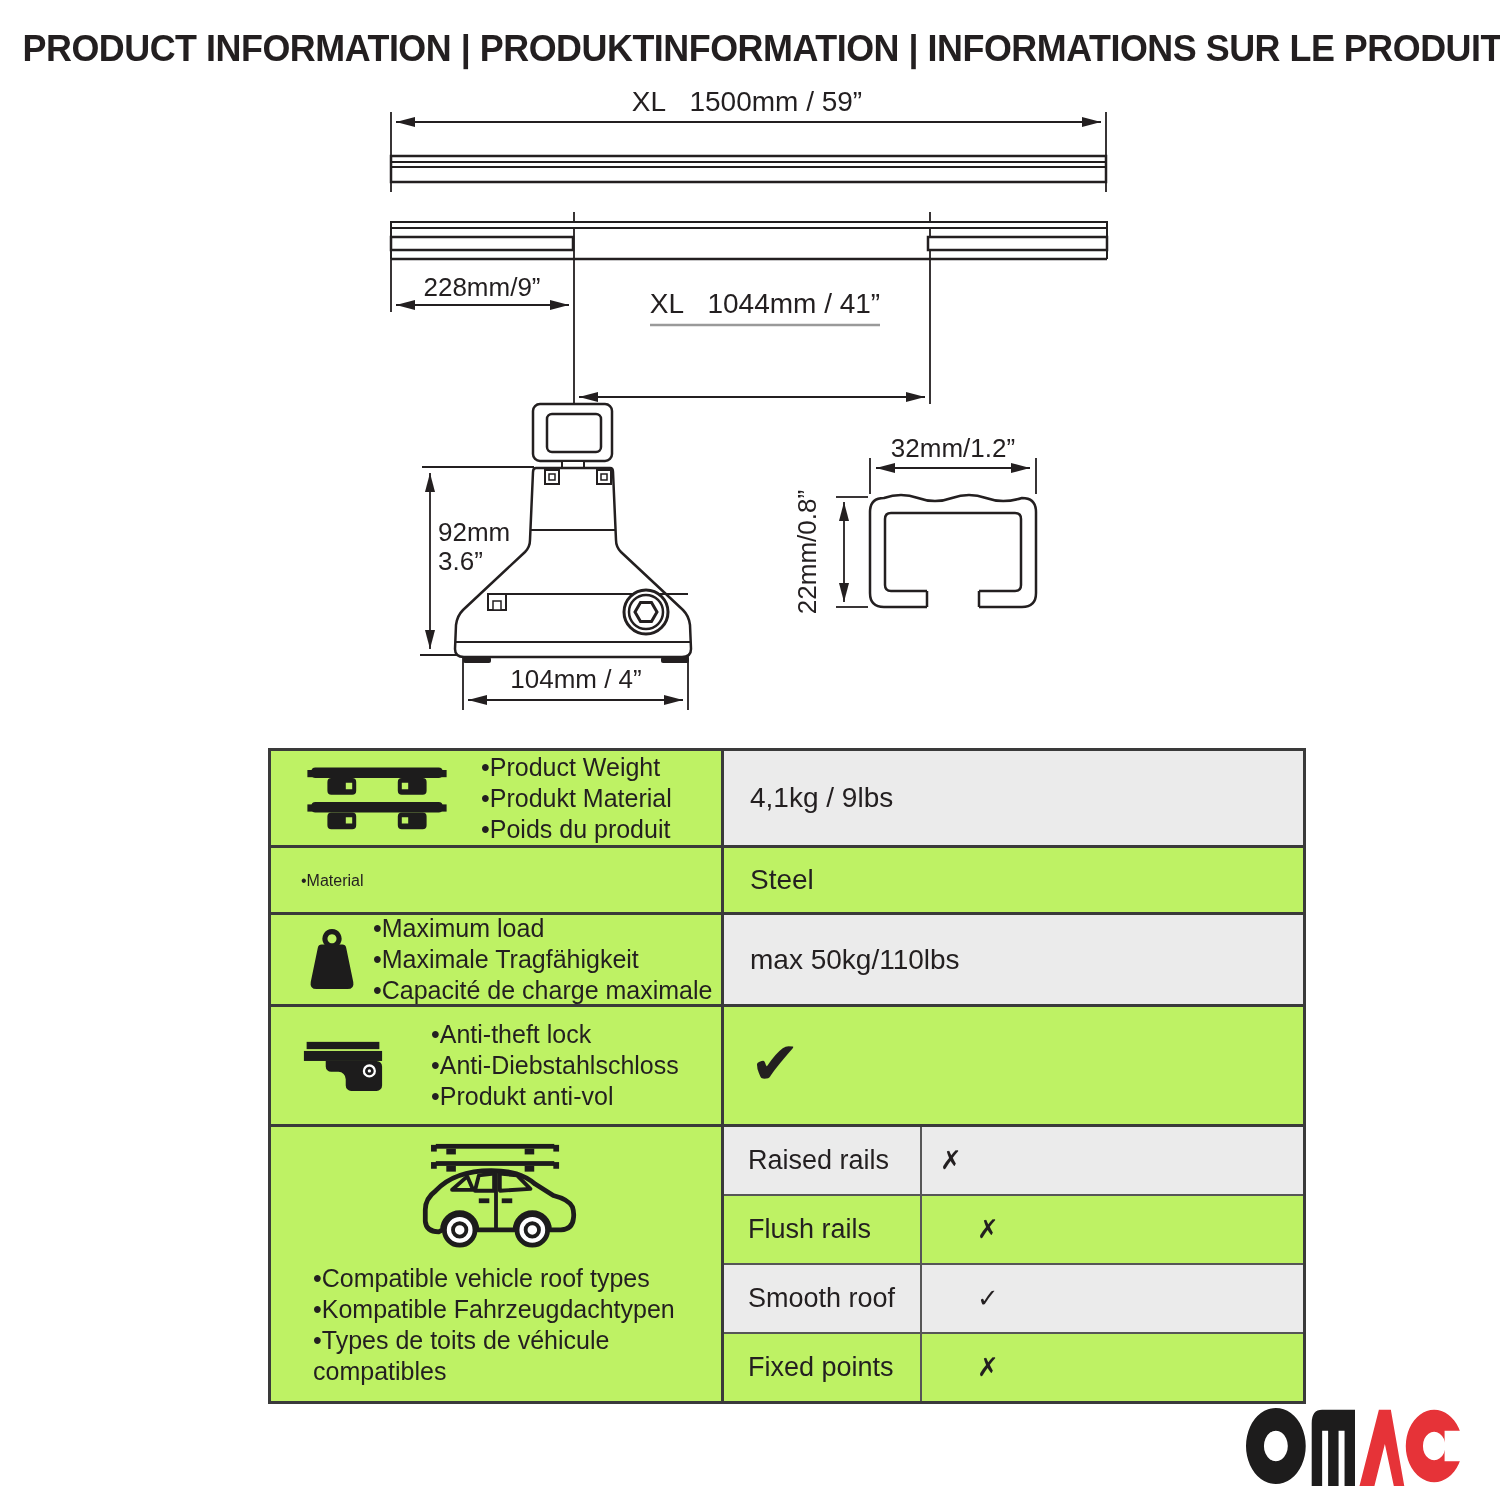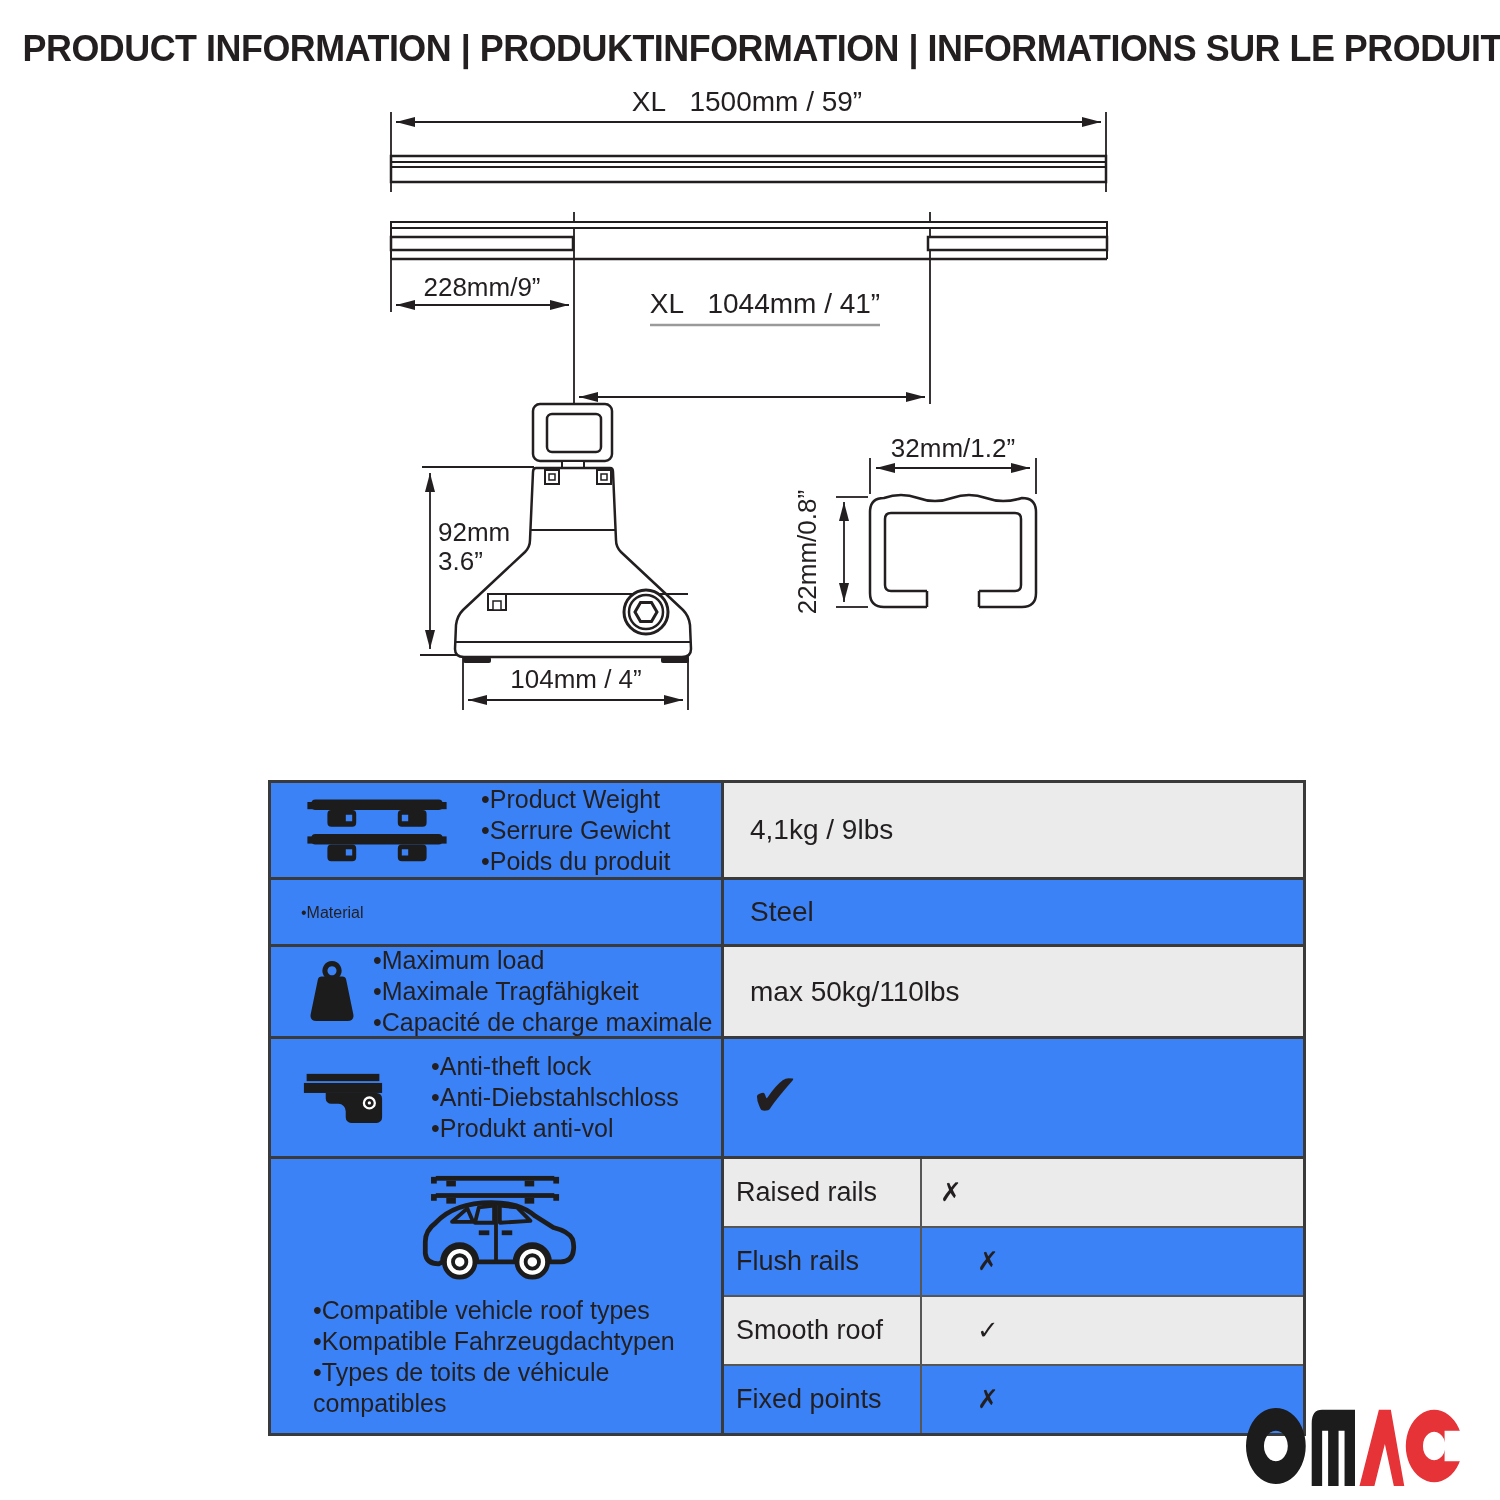--- a/index.html
+++ b/index.html
@@ -23,40 +23,39 @@
   }
   .diagram { position: absolute; top: 85px; left: 0; }
   .dim-text { font-family: "Liberation Sans", sans-serif; font-size: 26px; fill: #231f20; }
   .dim-text-lg { font-family: "Liberation Sans", sans-serif; font-size: 28px; fill: #231f20; }
 
   .rack-table {
     position: absolute; left: 268px; top: 748px;
     width: 1038px; height: 656px;
     border: 3px solid #3a3a3a;
     display: flex; flex-direction: column;
-    background: #3b82f6;
-    margin-top: 32px;
+    background: #bef264;
   }
   .t-row { display: flex; flex: none; }
   .t-row + .t-row { border-top: 3px solid #3a3a3a; }
   .t-label { width: 450px; flex: none; display: flex; align-items: center; }
   .t-value {
     flex: 1; border-left: 3px solid #3a3a3a;
     display: flex; align-items: center;
     padding-left: 26px; font-size: 28px;
   }
   .shaded { background: #ebebeb; }
   .label-lines { font-size: 25px; line-height: 31px; }
   .big-check { font-size: 60px; line-height: 1; margin-top: -4px; }
   .subtable { flex: 1; border-left: 3px solid #3a3a3a; display: flex; flex-direction: column; padding: 0; }
   .sub-row { flex: 1; display: flex; }
   .sub-row + .sub-row { border-top: 2px solid #565656; gap: 37px; }
   .sub-label {
     width: 198px; flex: none; border-right: 2px solid #565656;
-    display: flex; align-items: center; padding-left: 12px; font-size: 27px;
+    display: flex; align-items: center; padding-left: 24px; font-size: 27px;
   }
   .sub-mark { flex: 1; display: flex; align-items: center; padding-left: 18px; font-size: 26px; }
 
   .logo { position: absolute; right: 36px; top: 1406px; }
 </style>
 </head>
 <body>
 
 <div class="page">
 
@@ -165,21 +164,21 @@
             <path d="M126,20 h26 a5,5 0 0 1 5,5 v11 a5,5 0 0 1 -5,5 h-26 a5,5 0 0 1 -5,-5 v-11 a5,5 0 0 1 5,-5 Z M126,26 h8 v8 h-8 Z" fill-rule="evenodd"></path>
             <rect x="8" y="53" width="7" height="9"></rect>
               <rect x="175" y="53" width="7" height="9"></rect>
             <rect x="13" y="50" width="164" height="13" rx="5"></rect>
             <path d="M38,63 h26 a5,5 0 0 1 5,5 v11 a5,5 0 0 1 -5,5 h-26 a5,5 0 0 1 -5,-5 v-11 a5,5 0 0 1 5,-5 Z M56,69 h8 v8 h-8 Z" fill-rule="evenodd"></path>
             <path d="M126,63 h26 a5,5 0 0 1 5,5 v11 a5,5 0 0 1 -5,5 h-26 a5,5 0 0 1 -5,-5 v-11 a5,5 0 0 1 5,-5 Z M126,69 h8 v8 h-8 Z" fill-rule="evenodd"></path>
           </g>
         </svg>
         <div class="label-lines" style="margin-left:28px;">
           <div>•Product Weight</div>
-          <div>•Serrure Gewicht</div>
+          <div>•Produkt Material</div>
           <div>•Poids du produit</div>
         </div>
       </div>
       <div class="t-value shaded">4,1kg / 9lbs</div>
     </div>
 
     <div class="t-row" style="height:67px;">
       <div class="t-label">
         <div class="label-lines" style="margin-left:30px; font-size:16px;">
           <div>•Material</div>

